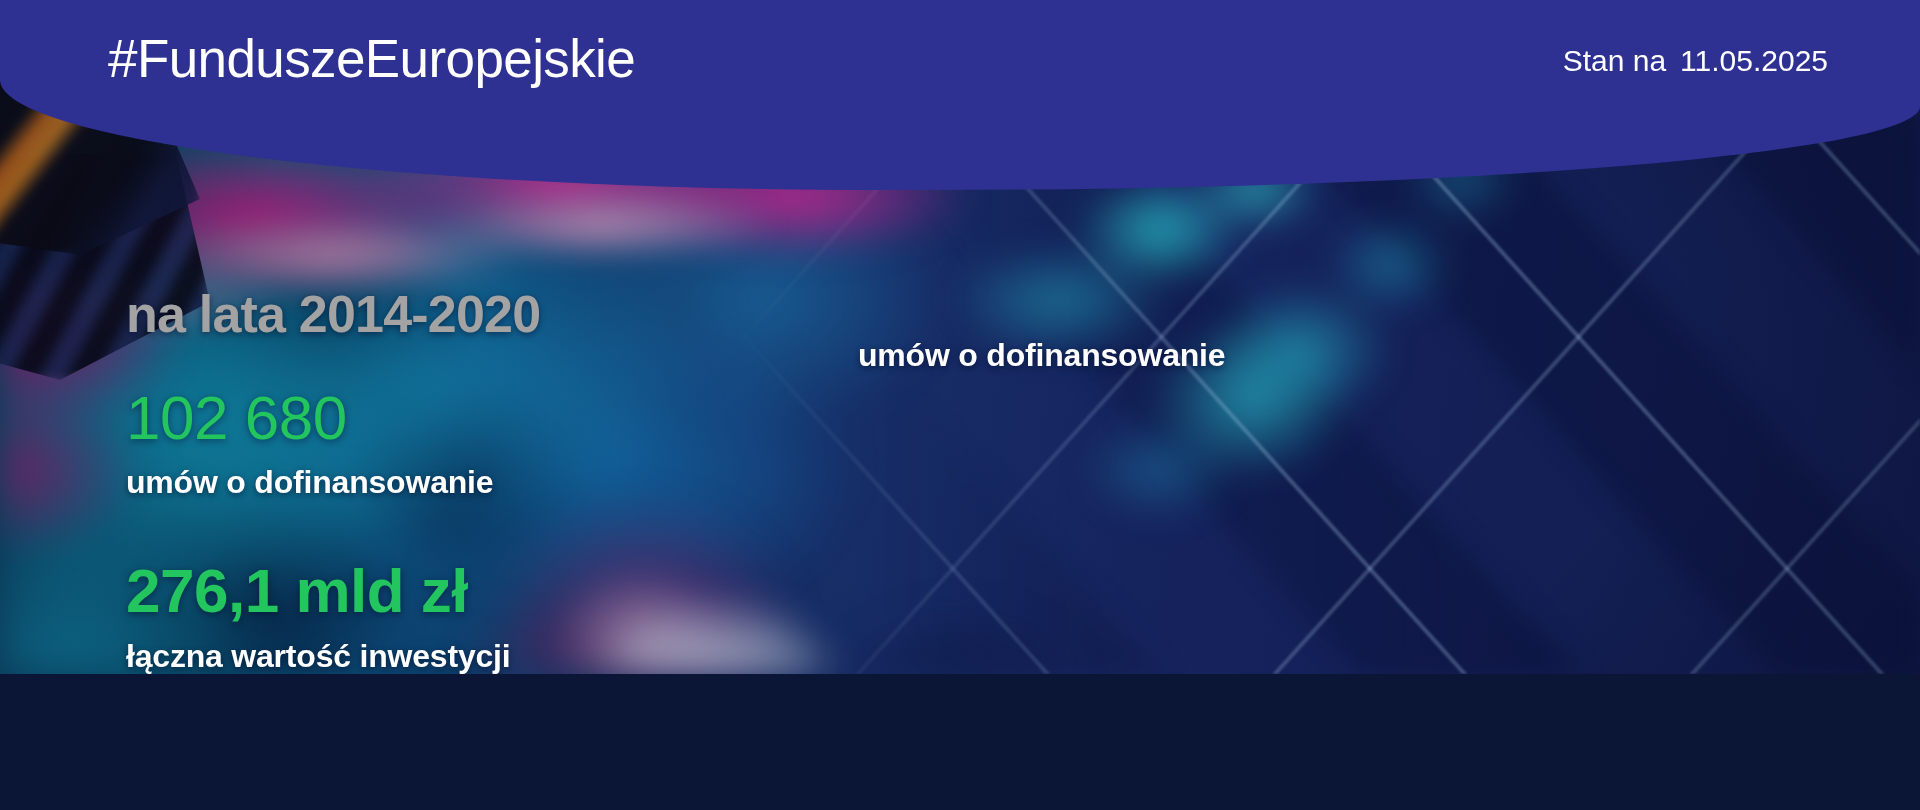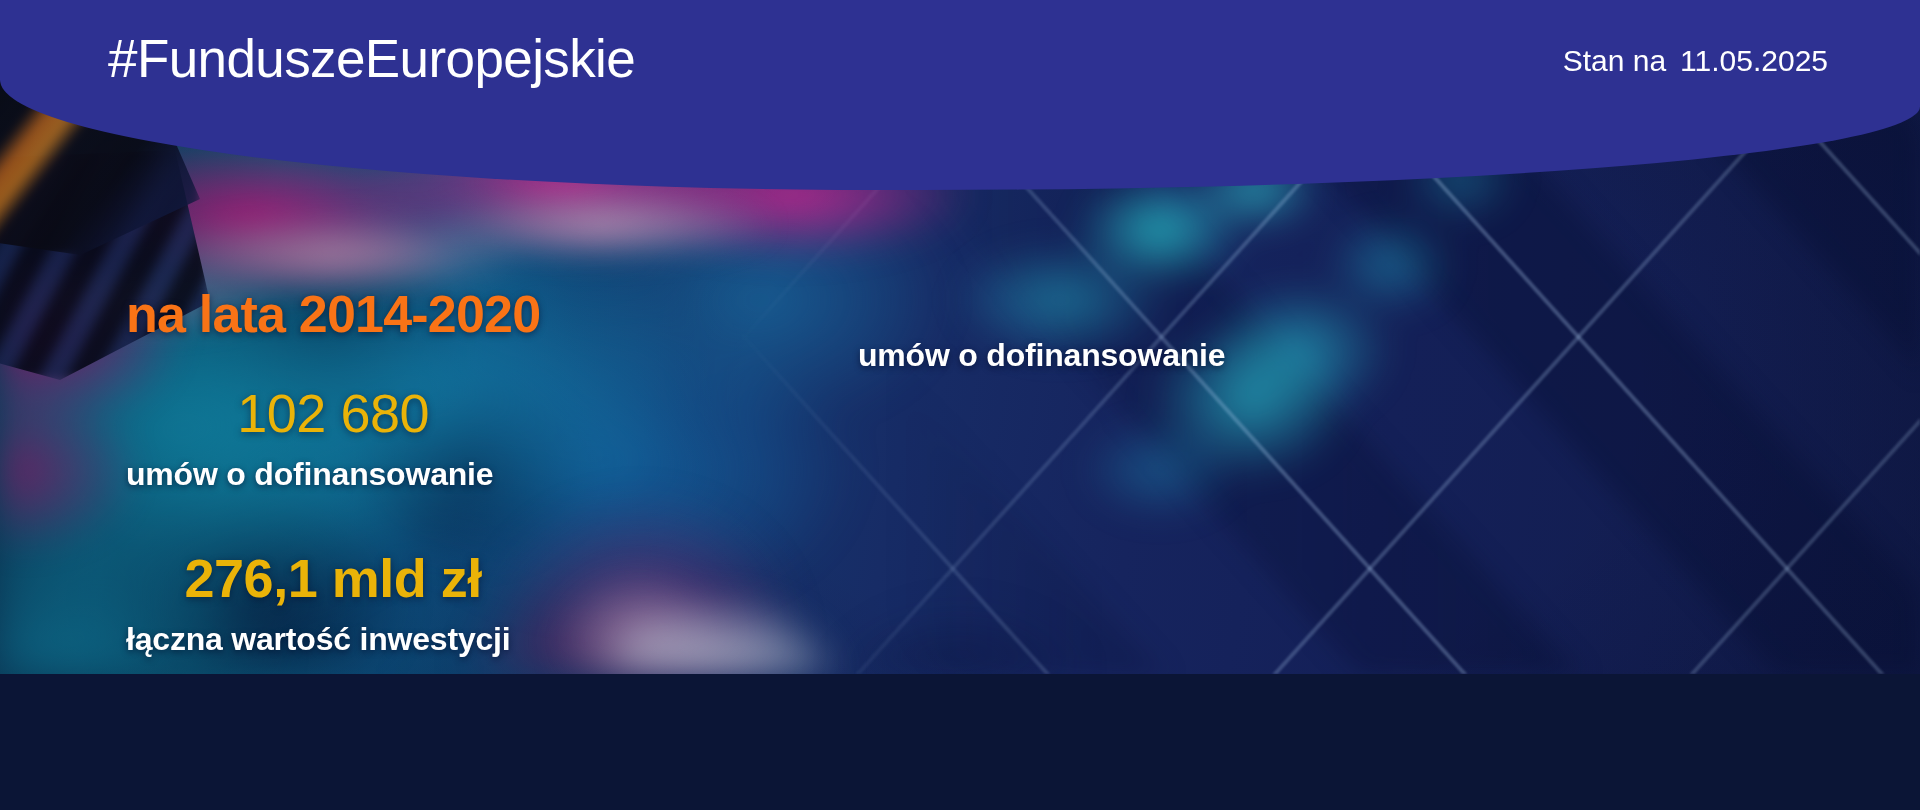--- a/index.html
+++ b/index.html
@@ -218,38 +218,37 @@
   .col {
     position: absolute;
     top: 288px;
   }
   .col-left  { left: 126px; }
   .col-right { left: 858px; }
 
   .period-title {
     font-size: 52px;
     font-weight: 700;
-    color: #f97316;
+    color: #a3a3a3;
     letter-spacing: -0.8px;
     white-space: nowrap;
     text-shadow: 0 2px 7px rgba(4,10,40,.55);
     line-height: 1;
   }
   .stat-block { margin-top: 46px; }
   .stat-block.second { margin-top: 56px; }
 
   .stat-value {
-    font-size: 54px;
+    font-size: 62px;
     font-weight: 700;
-    color: #eab308;
+    color: #22c55e;
     letter-spacing: -0.5px;
     white-space: nowrap;
     line-height: 1.02;
     text-shadow: 0 2px 7px rgba(4,10,40,.5);
-    text-align: center;
   }
   .stat-value.thin { font-weight: 400; }
   .stat-label {
     margin-top: 12px;
     font-size: 32px;
     font-weight: 700;
     color: #ffffff;
     letter-spacing: -0.2px;
     line-height: 1.32;
     white-space: pre-line;

